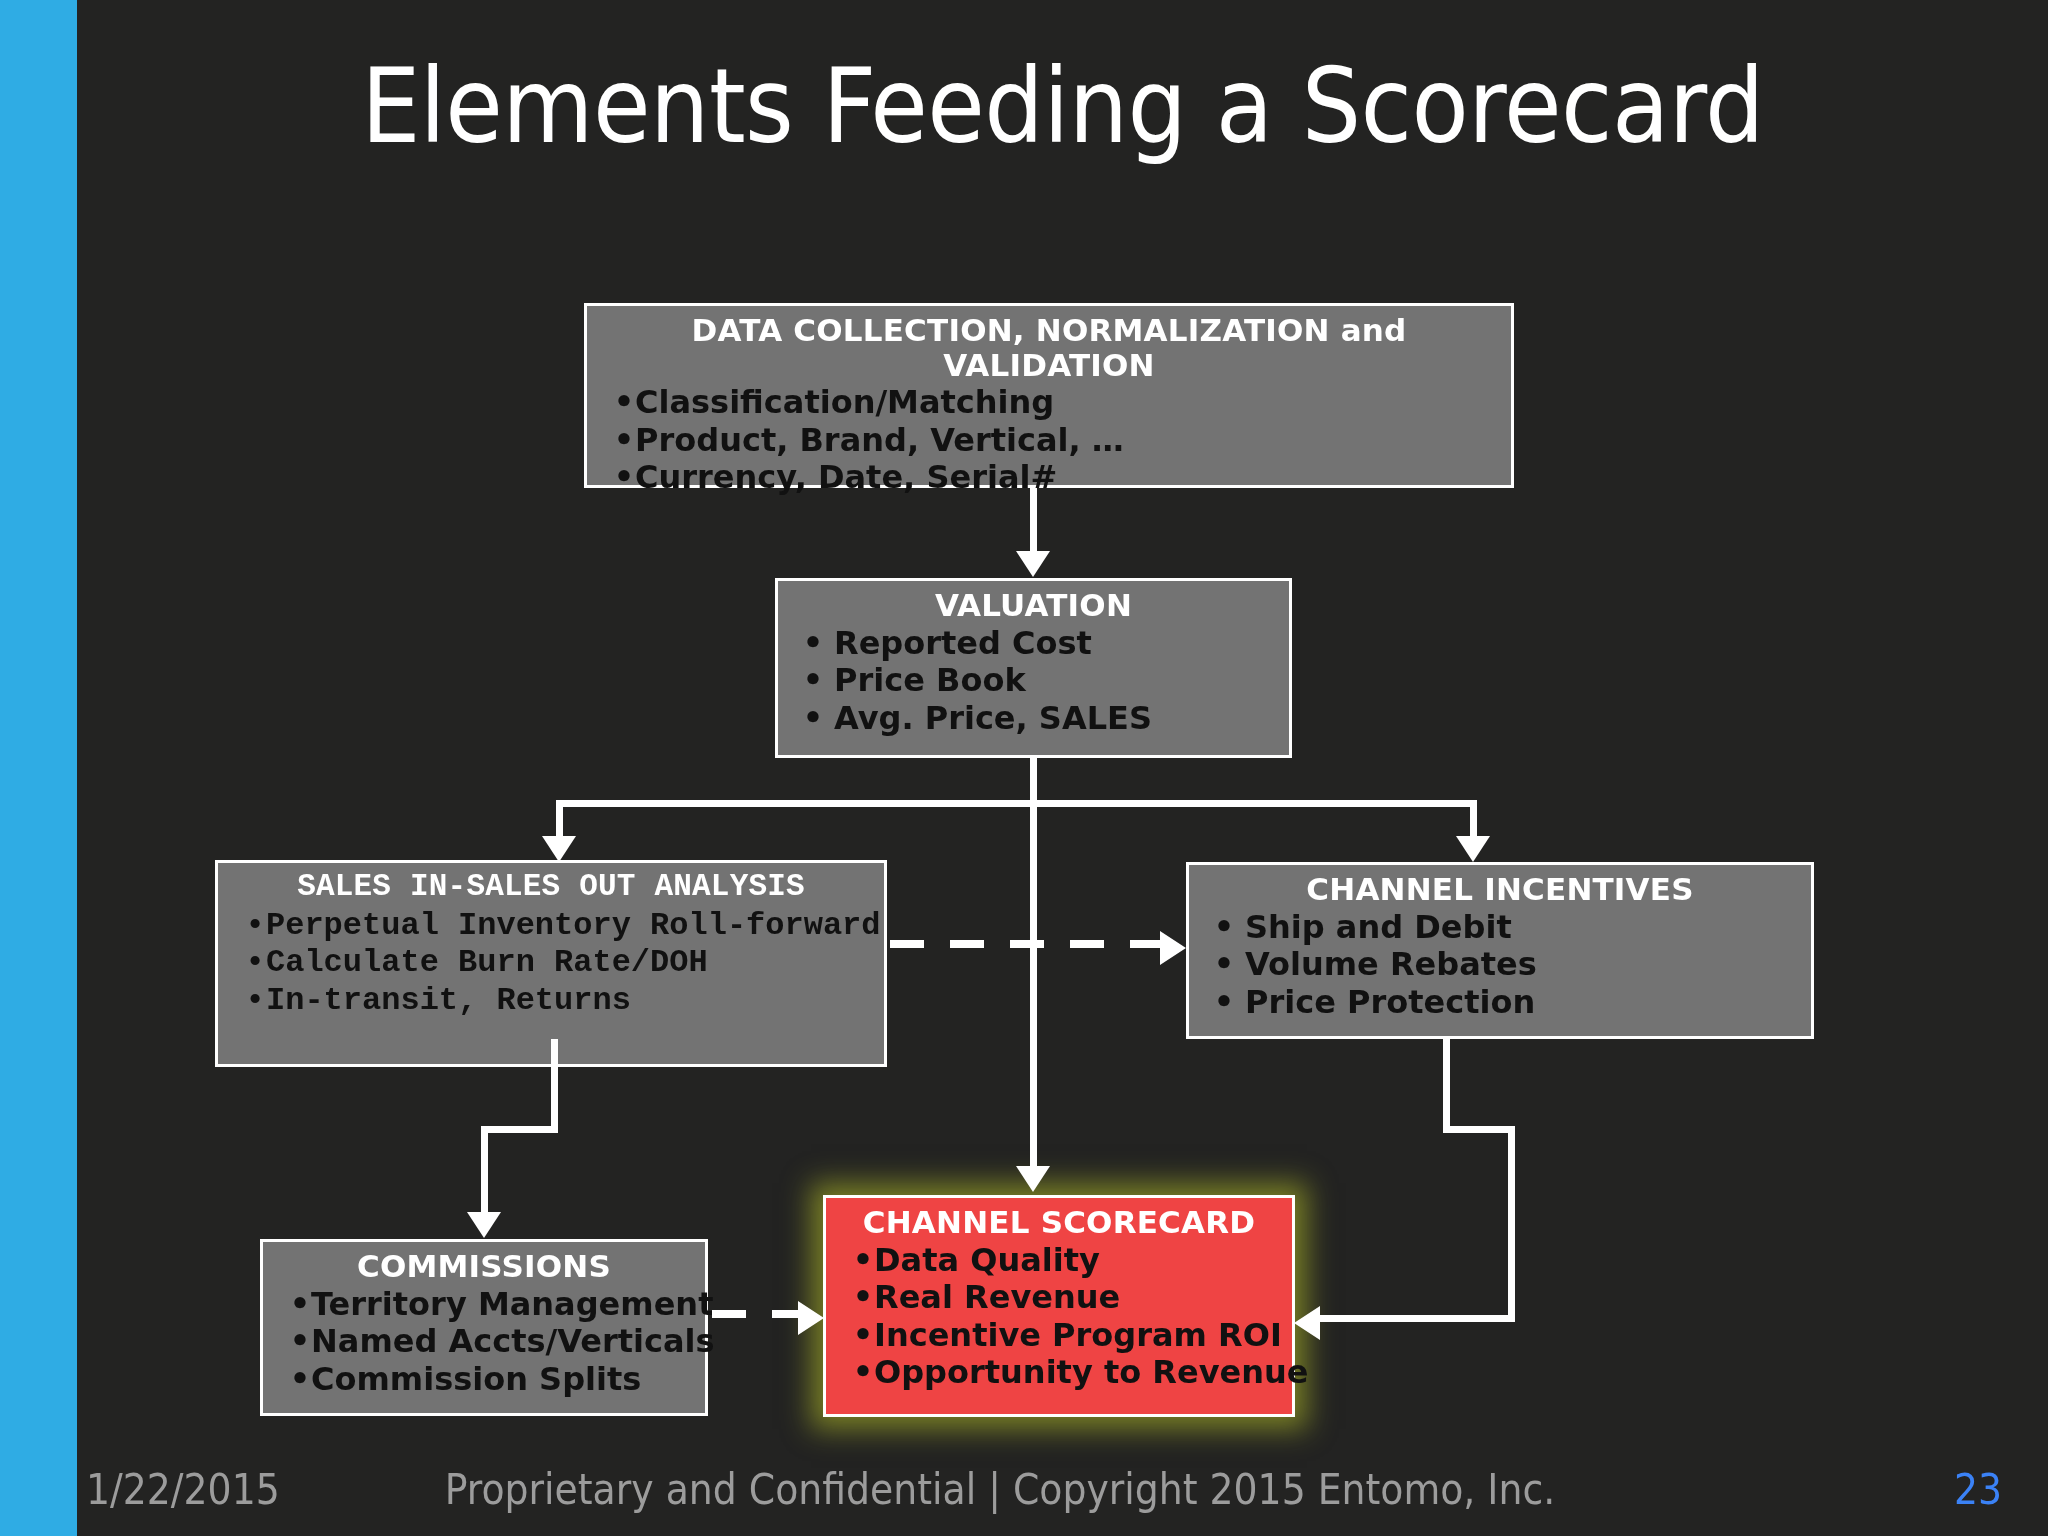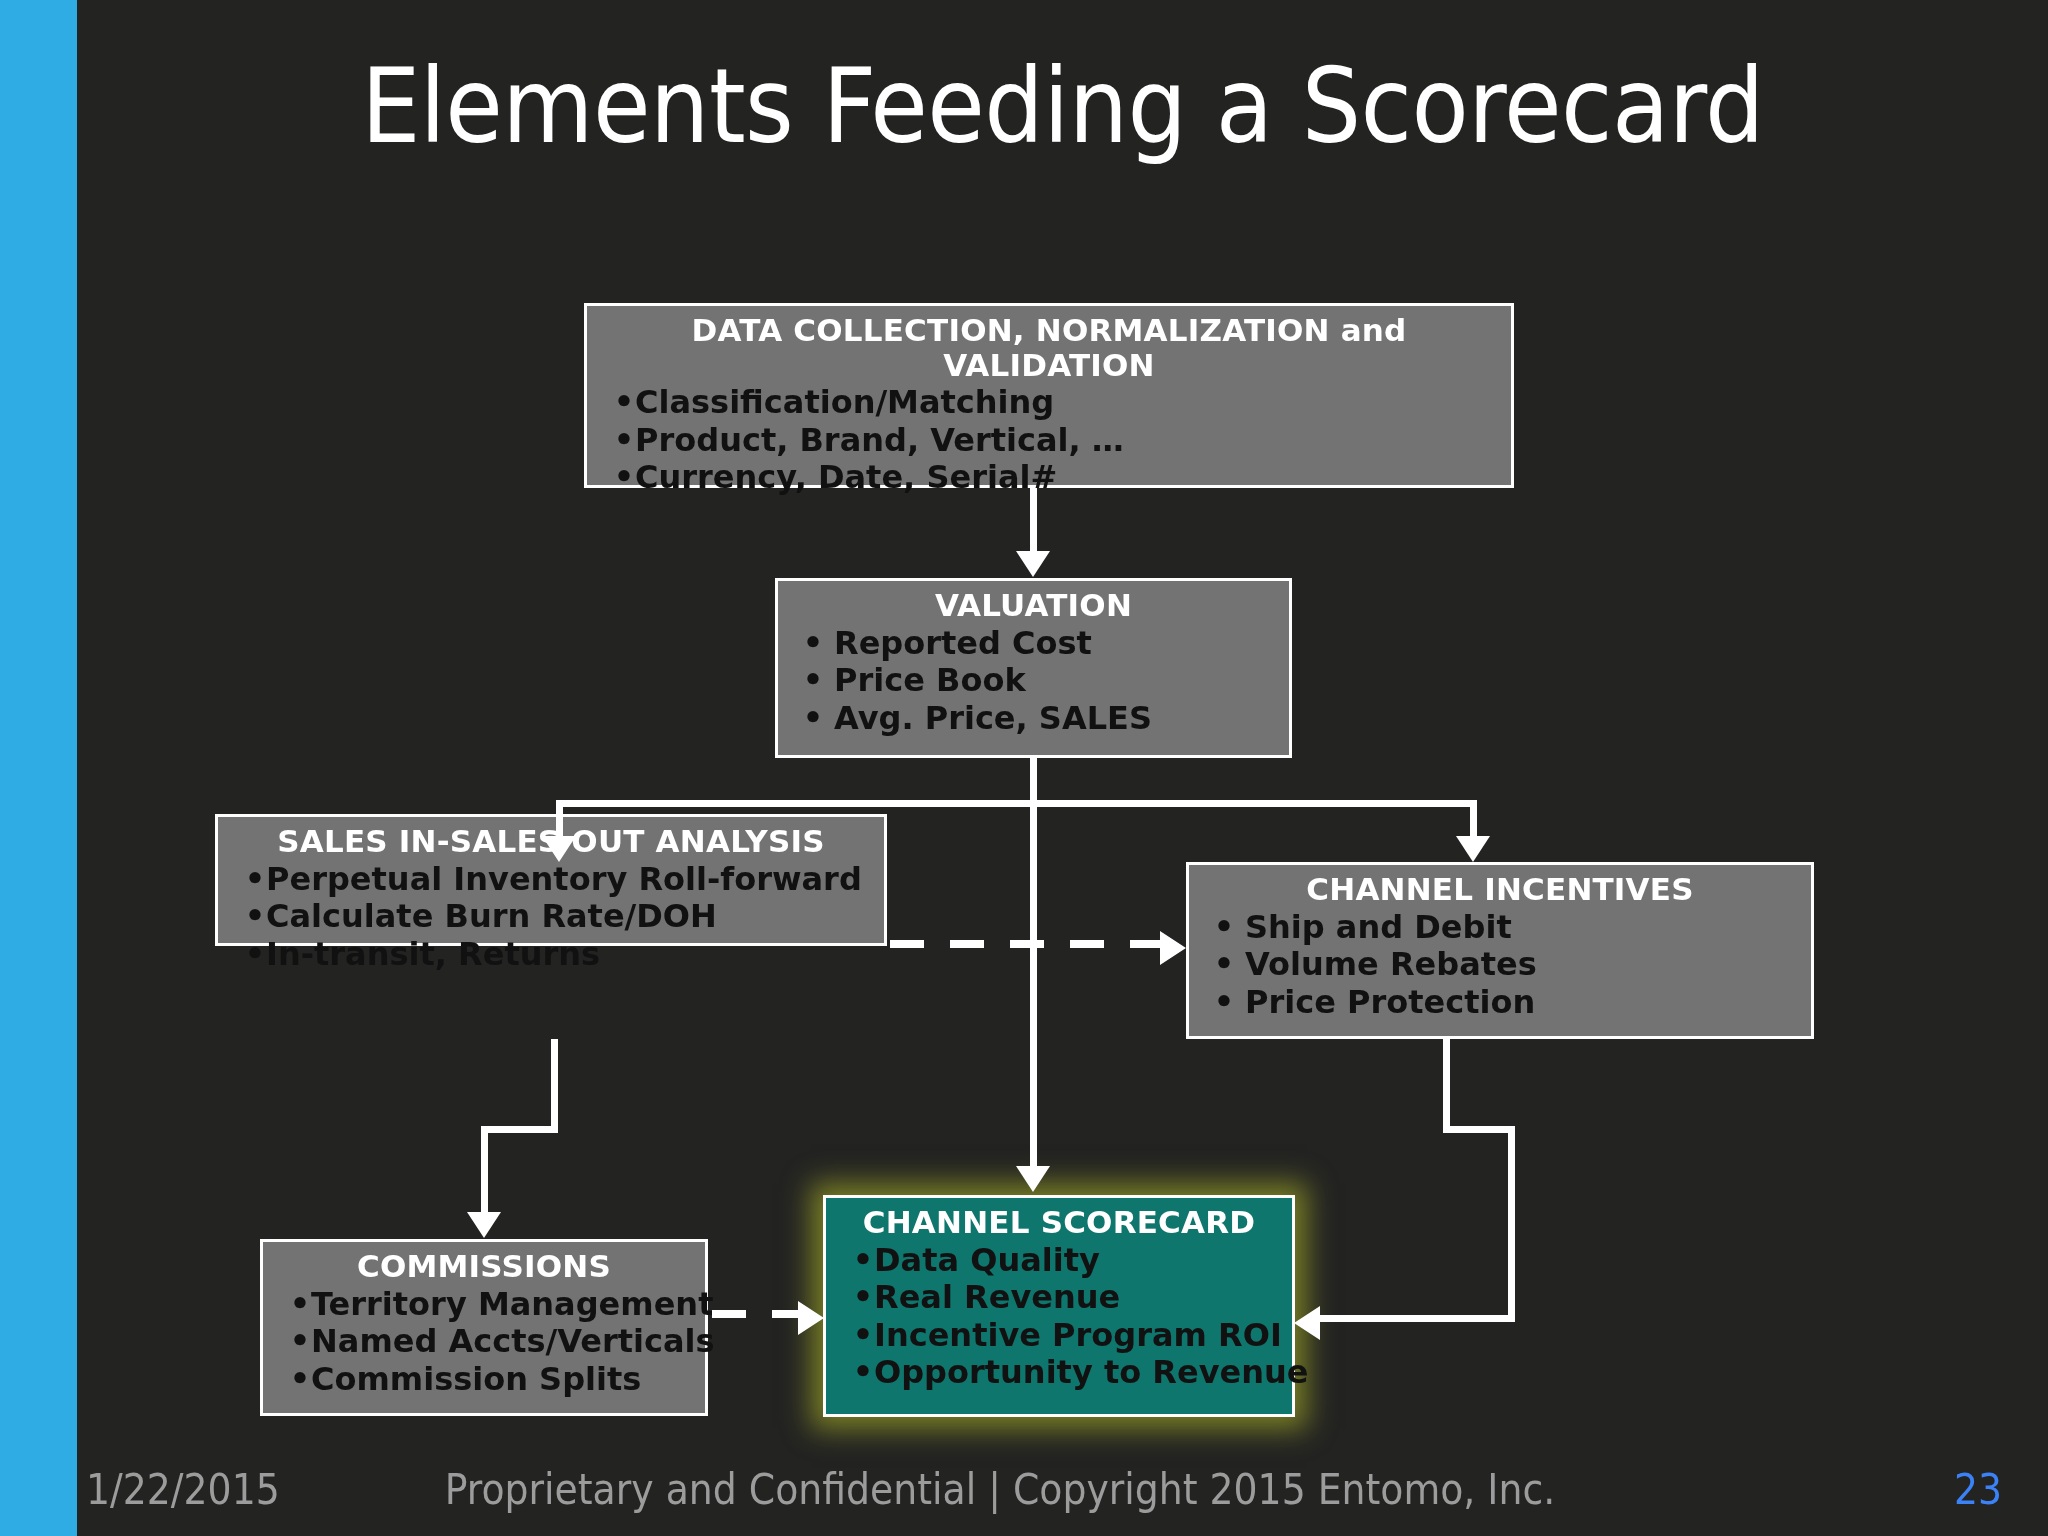--- a/index.html
+++ b/index.html
@@ -14,21 +14,21 @@
   
   .slide-title{position:absolute;left:77px;top:52px;width:1971px;
       text-align:center;color:#FFFFFF;
       font-family:"DejaVu Sans Condensed","Liberation Sans",sans-serif;
       font-size:104px;font-weight:300;letter-spacing:-0.5px;line-height:1.05;
       white-space:nowrap;}
 
   
   .fbox{position:absolute;box-sizing:border-box;border:3px solid #FFFFFF;
         background:#737373;padding:0;}
-  .fbox.green{background:#0f766e;
+  .fbox.green{background:#ef4444;
         box-shadow:0 0 26px 12px rgba(190,200,40,0.55);}
   .fbox .bx-title{display:block;color:#FFFFFF;font-weight:bold;text-align:center;
         font-size:31px;line-height:1.12;padding-top:7px;letter-spacing:0.2px;}
   .fbox ul{list-style:none;margin:0;padding:2px 0 0 0;}
   .fbox li{color:#111111;font-weight:bold;font-size:32px;line-height:1.17;
         position:relative;padding-left:0;white-space:nowrap;}
   .fbox li .bu{display:inline-block;width:22px;text-align:center;}
   .fbox.green li{font-weight:bold;}
 
   
@@ -85,21 +85,21 @@
 
   <div class="fbox ind-b" style="left:775px;top:578px;width:517px;height:180px;">
     <span class="bx-title">VALUATION</span>
     <ul>
       <li><span class="bu">•</span><span>Reported Cost</span></li>
       <li><span class="bu">•</span><span>Price Book</span></li>
       <li><span class="bu">•</span><span>Avg. Price, SALES</span></li>
     </ul>
   </div>
 
-  <div class="fbox ind-a" style="left:215px;top:814px;width:672px;height:132px;">
+  <div class="fbox ind-a" style="left:215px;top:860px;width:672px;height:207px;font-family:Liberation Mono, monospace;">
     <span class="bx-title">SALES IN-SALES OUT ANALYSIS</span>
     <ul>
       <li><span class="bu">•</span><span>Perpetual Inventory Roll-forward</span></li>
       <li><span class="bu">•</span><span>Calculate Burn Rate/DOH</span></li>
       <li><span class="bu">•</span><span>In-transit, Returns</span></li>
     </ul>
   </div>
 
   <div class="fbox ind-b" style="left:1186px;top:862px;width:628px;height:177px;">
     <span class="bx-title">CHANNEL INCENTIVES</span>

